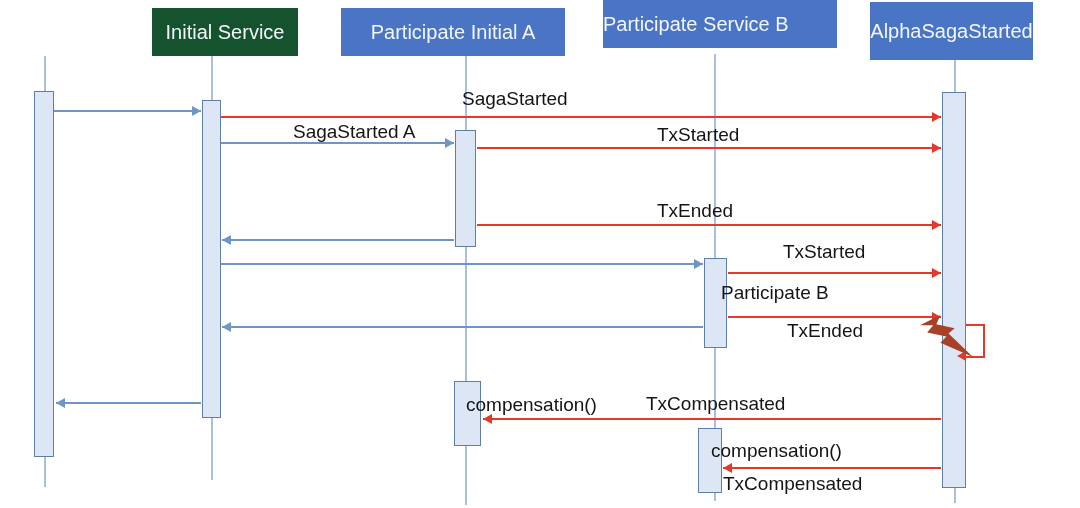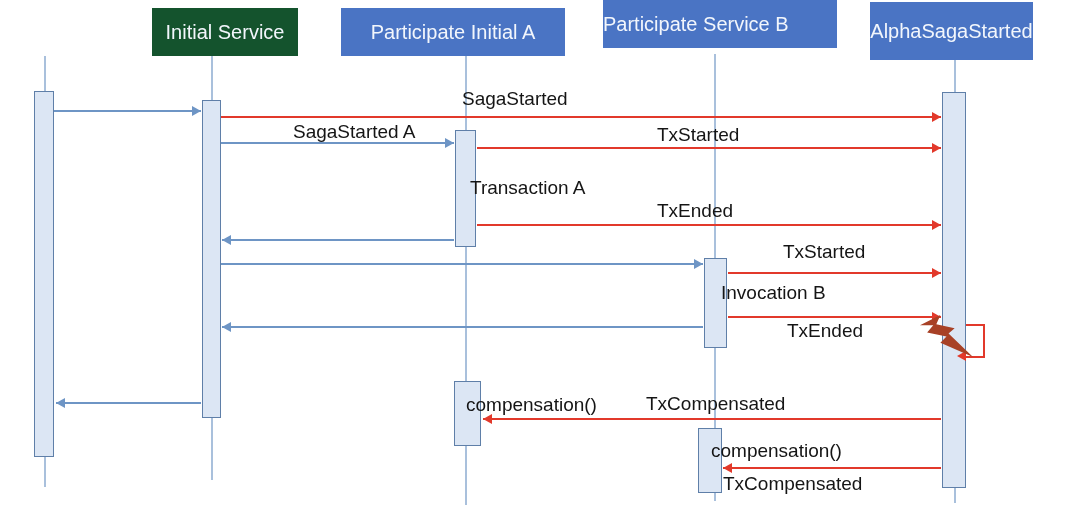--- a/index.html
+++ b/index.html
@@ -60,24 +60,23 @@
     <div class="abs" style="left: 222px; top: 322px; width: 0px; height: 0px; border-top: 5px solid transparent; border-bottom: 5px solid transparent; border-right: 9px solid rgb(110, 149, 197);"></div>
     <div class="abs" style="left: 56px; top: 402px; width: 145px; height: 2px; background: rgb(110, 149, 197);"></div>
     <div class="abs" style="left: 56px; top: 398px; width: 0px; height: 0px; border-top: 5px solid transparent; border-bottom: 5px solid transparent; border-right: 9px solid rgb(110, 149, 197);"></div>
     <div class="abs" style="left: 483px; top: 418px; width: 458px; height: 2px; background: rgb(226, 57, 43);"></div>
     <div class="abs" style="left: 483px; top: 414px; width: 0px; height: 0px; border-top: 5px solid transparent; border-bottom: 5px solid transparent; border-right: 9px solid rgb(226, 57, 43);"></div>
     <div class="abs" style="left: 723px; top: 467px; width: 218px; height: 2px; background: rgb(226, 57, 43);"></div>
     <div class="abs" style="left: 723px; top: 463px; width: 0px; height: 0px; border-top: 5px solid transparent; border-bottom: 5px solid transparent; border-right: 9px solid rgb(226, 57, 43);"></div>
     <div class="abs msg-label" style="left: 462px; top: 88px; color: rgb(21, 21, 21);">SagaStarted</div>
     <div class="abs msg-label" style="left: 293px; top: 121px; color: rgb(21, 21, 21);">SagaStarted A</div>
     <div class="abs msg-label" style="left: 657px; top: 124px; color: rgb(21, 21, 21);">TxStarted</div>
-    <div class="abs msg-label" style="left: 470px; top: 177px; color: rgb(21, 21, 21);">Transaction A</div>
     <div class="abs msg-label" style="left: 657px; top: 200px; color: rgb(21, 21, 21);">TxEnded</div>
     <div class="abs msg-label" style="left: 783px; top: 241px; color: rgb(21, 21, 21);">TxStarted</div>
-    <div class="abs msg-label" style="left: 721px; top: 282px; color: rgb(21, 21, 21);">Invocation B</div>
+    <div class="abs msg-label" style="left: 721px; top: 282px; color: rgb(21, 21, 21);">Participate B</div>
     <div class="abs msg-label" style="left: 787px; top: 320px; color: rgb(21, 21, 21);">TxEnded</div>
     <div class="abs msg-label" style="left: 466px; top: 394px; color: rgb(21, 21, 21);">compensation()</div>
     <div class="abs msg-label" style="left: 646px; top: 393px; color: rgb(21, 21, 21);">TxCompensated</div>
     <div class="abs msg-label" style="left: 711px; top: 440px; color: rgb(21, 21, 21);">compensation()</div>
     <div class="abs msg-label" style="left: 723px; top: 473px; color: rgb(21, 21, 21);">TxCompensated</div>
     <div class="abs" style="left: 966px; top: 324px; width: 19px; height: 34px; border-top: 2px solid rgb(226, 57, 43); border-right: 2px solid rgb(226, 57, 43); border-bottom: 2px solid rgb(226, 57, 43); box-sizing: border-box;"></div>
     <div class="abs" style="left: 957px; top: 351px; width: 0px; height: 0px; border-top: 5px solid transparent; border-bottom: 5px solid transparent; border-right: 9px solid rgb(226, 57, 43);"></div>
     <svg width="53" height="42" viewBox="0 0 52 41" style="position: absolute; left: 920px; top: 315px; overflow: visible;">
       <polygon points="0,10 20,0 16,9 34,13 28,18 52,41 20,27 26,21 7,17 13,10" fill="#A84126"></polygon>
     </svg>

